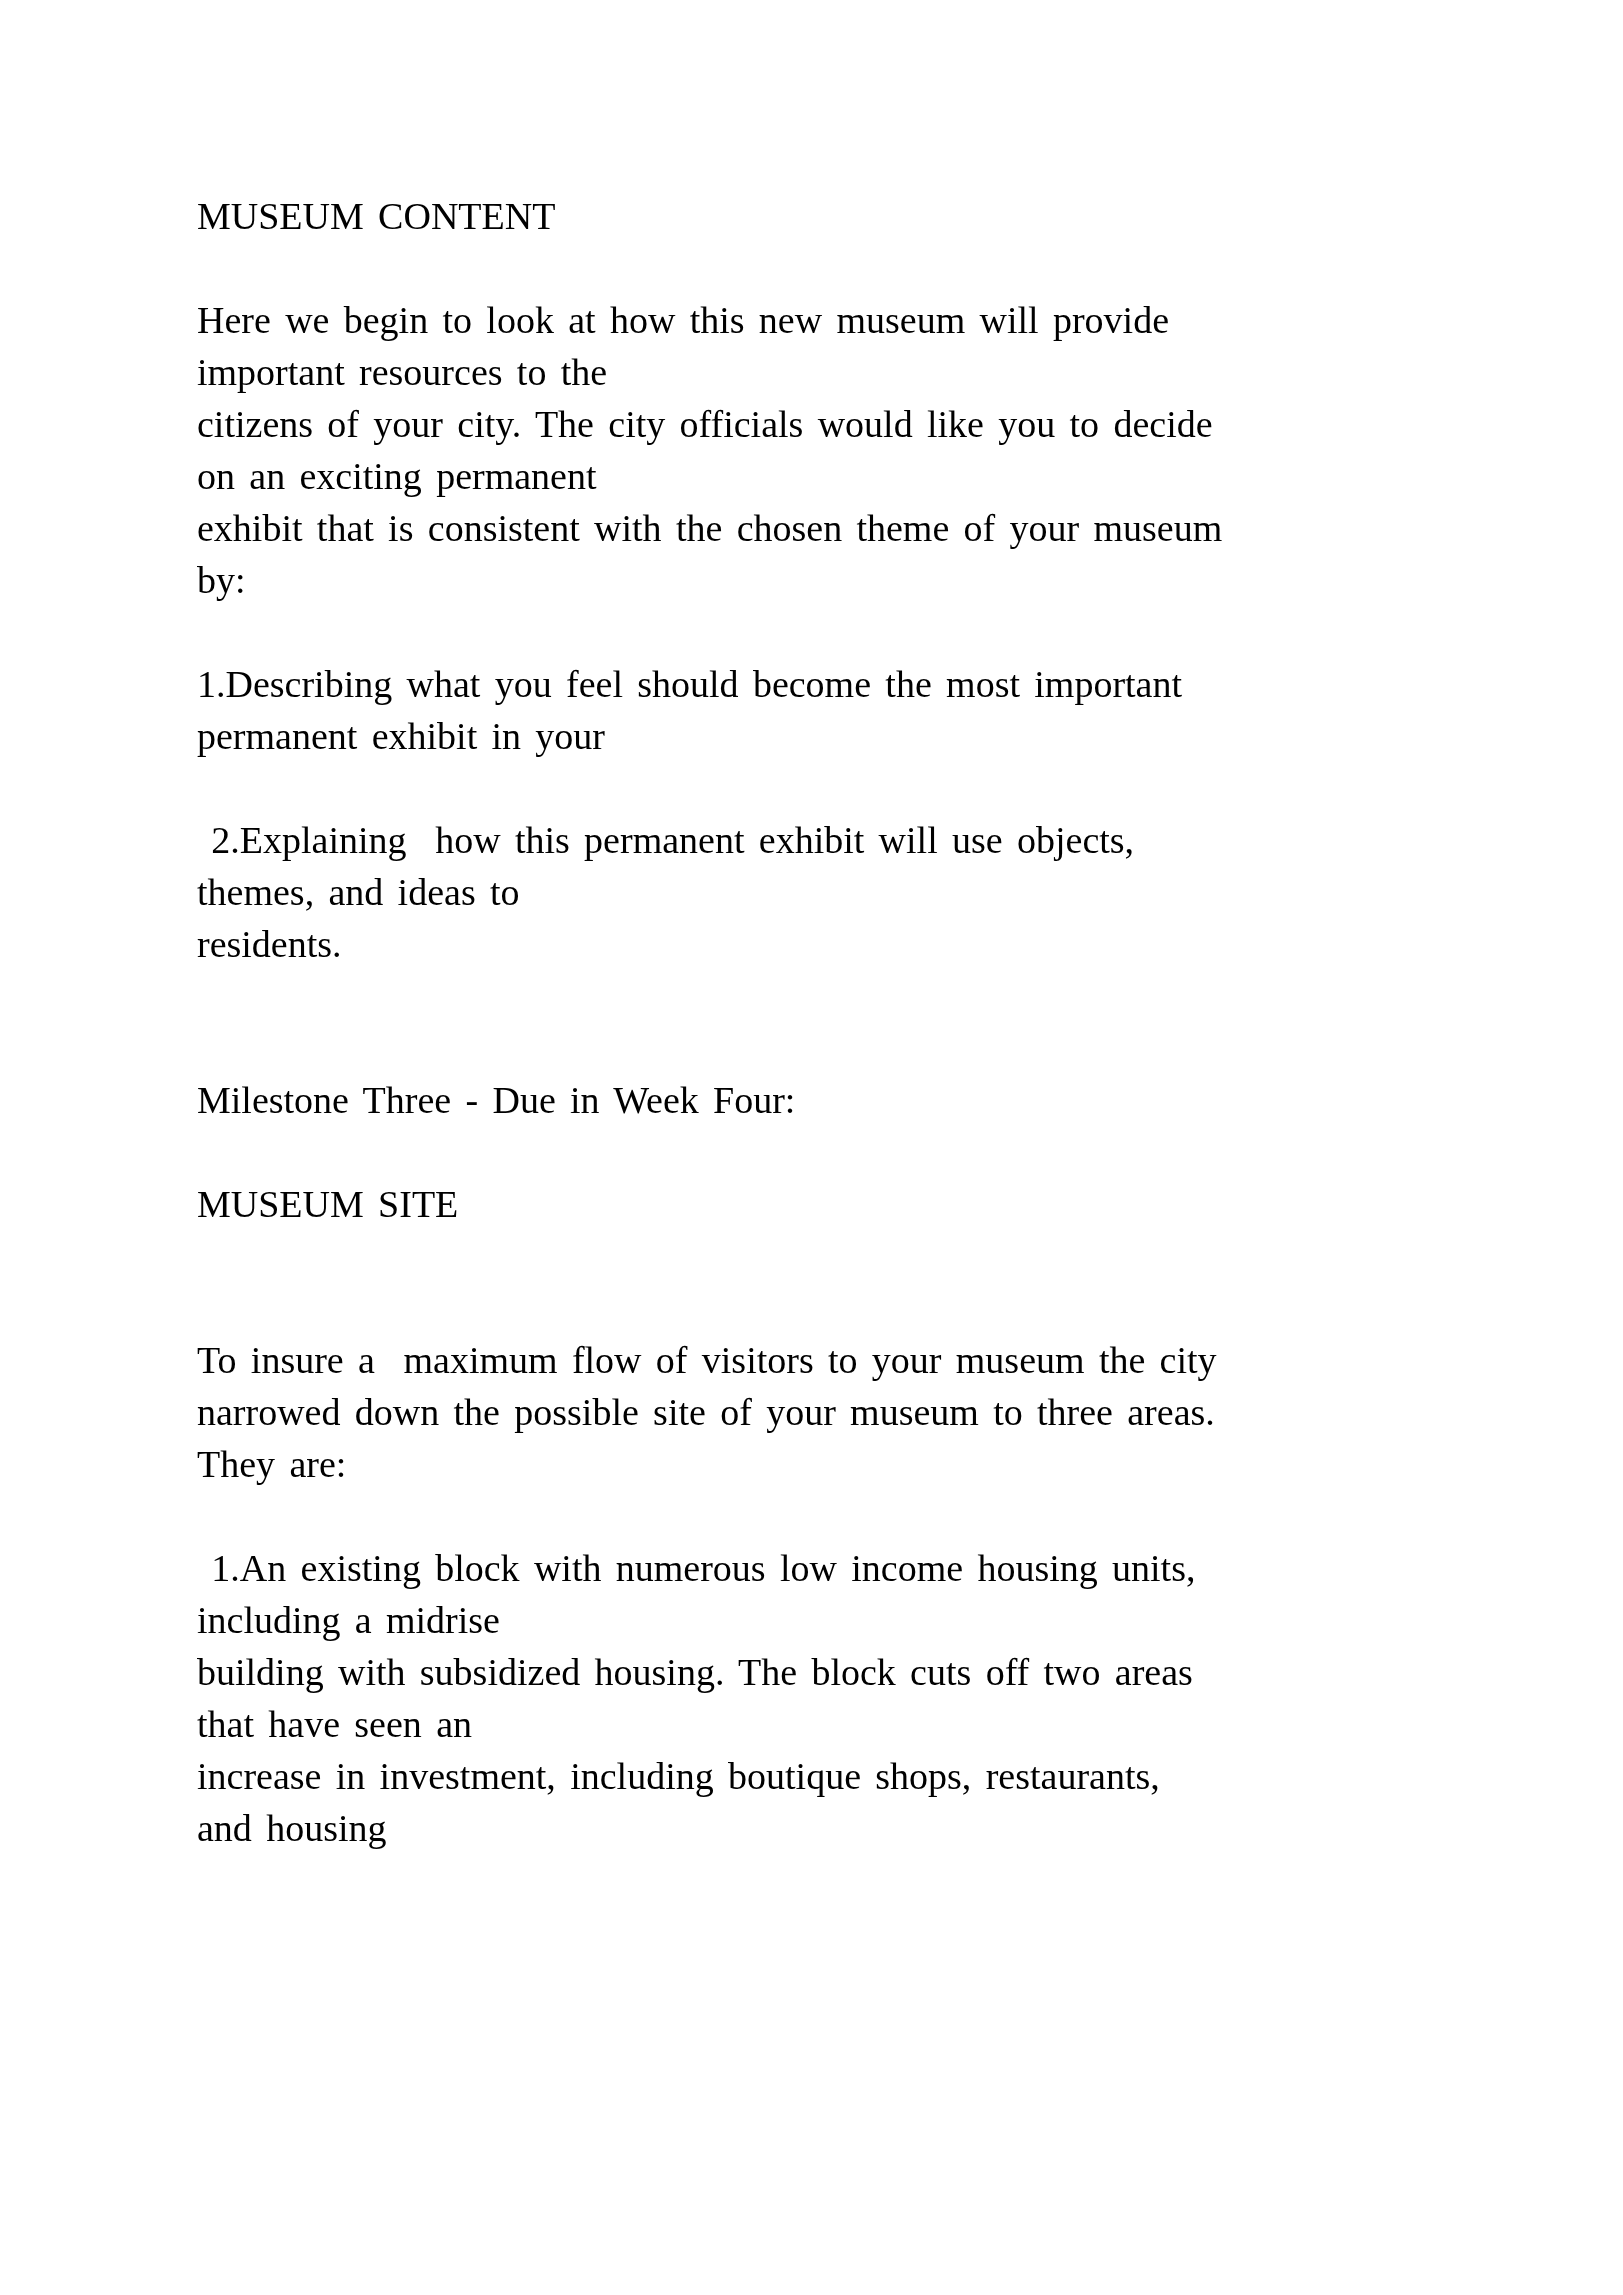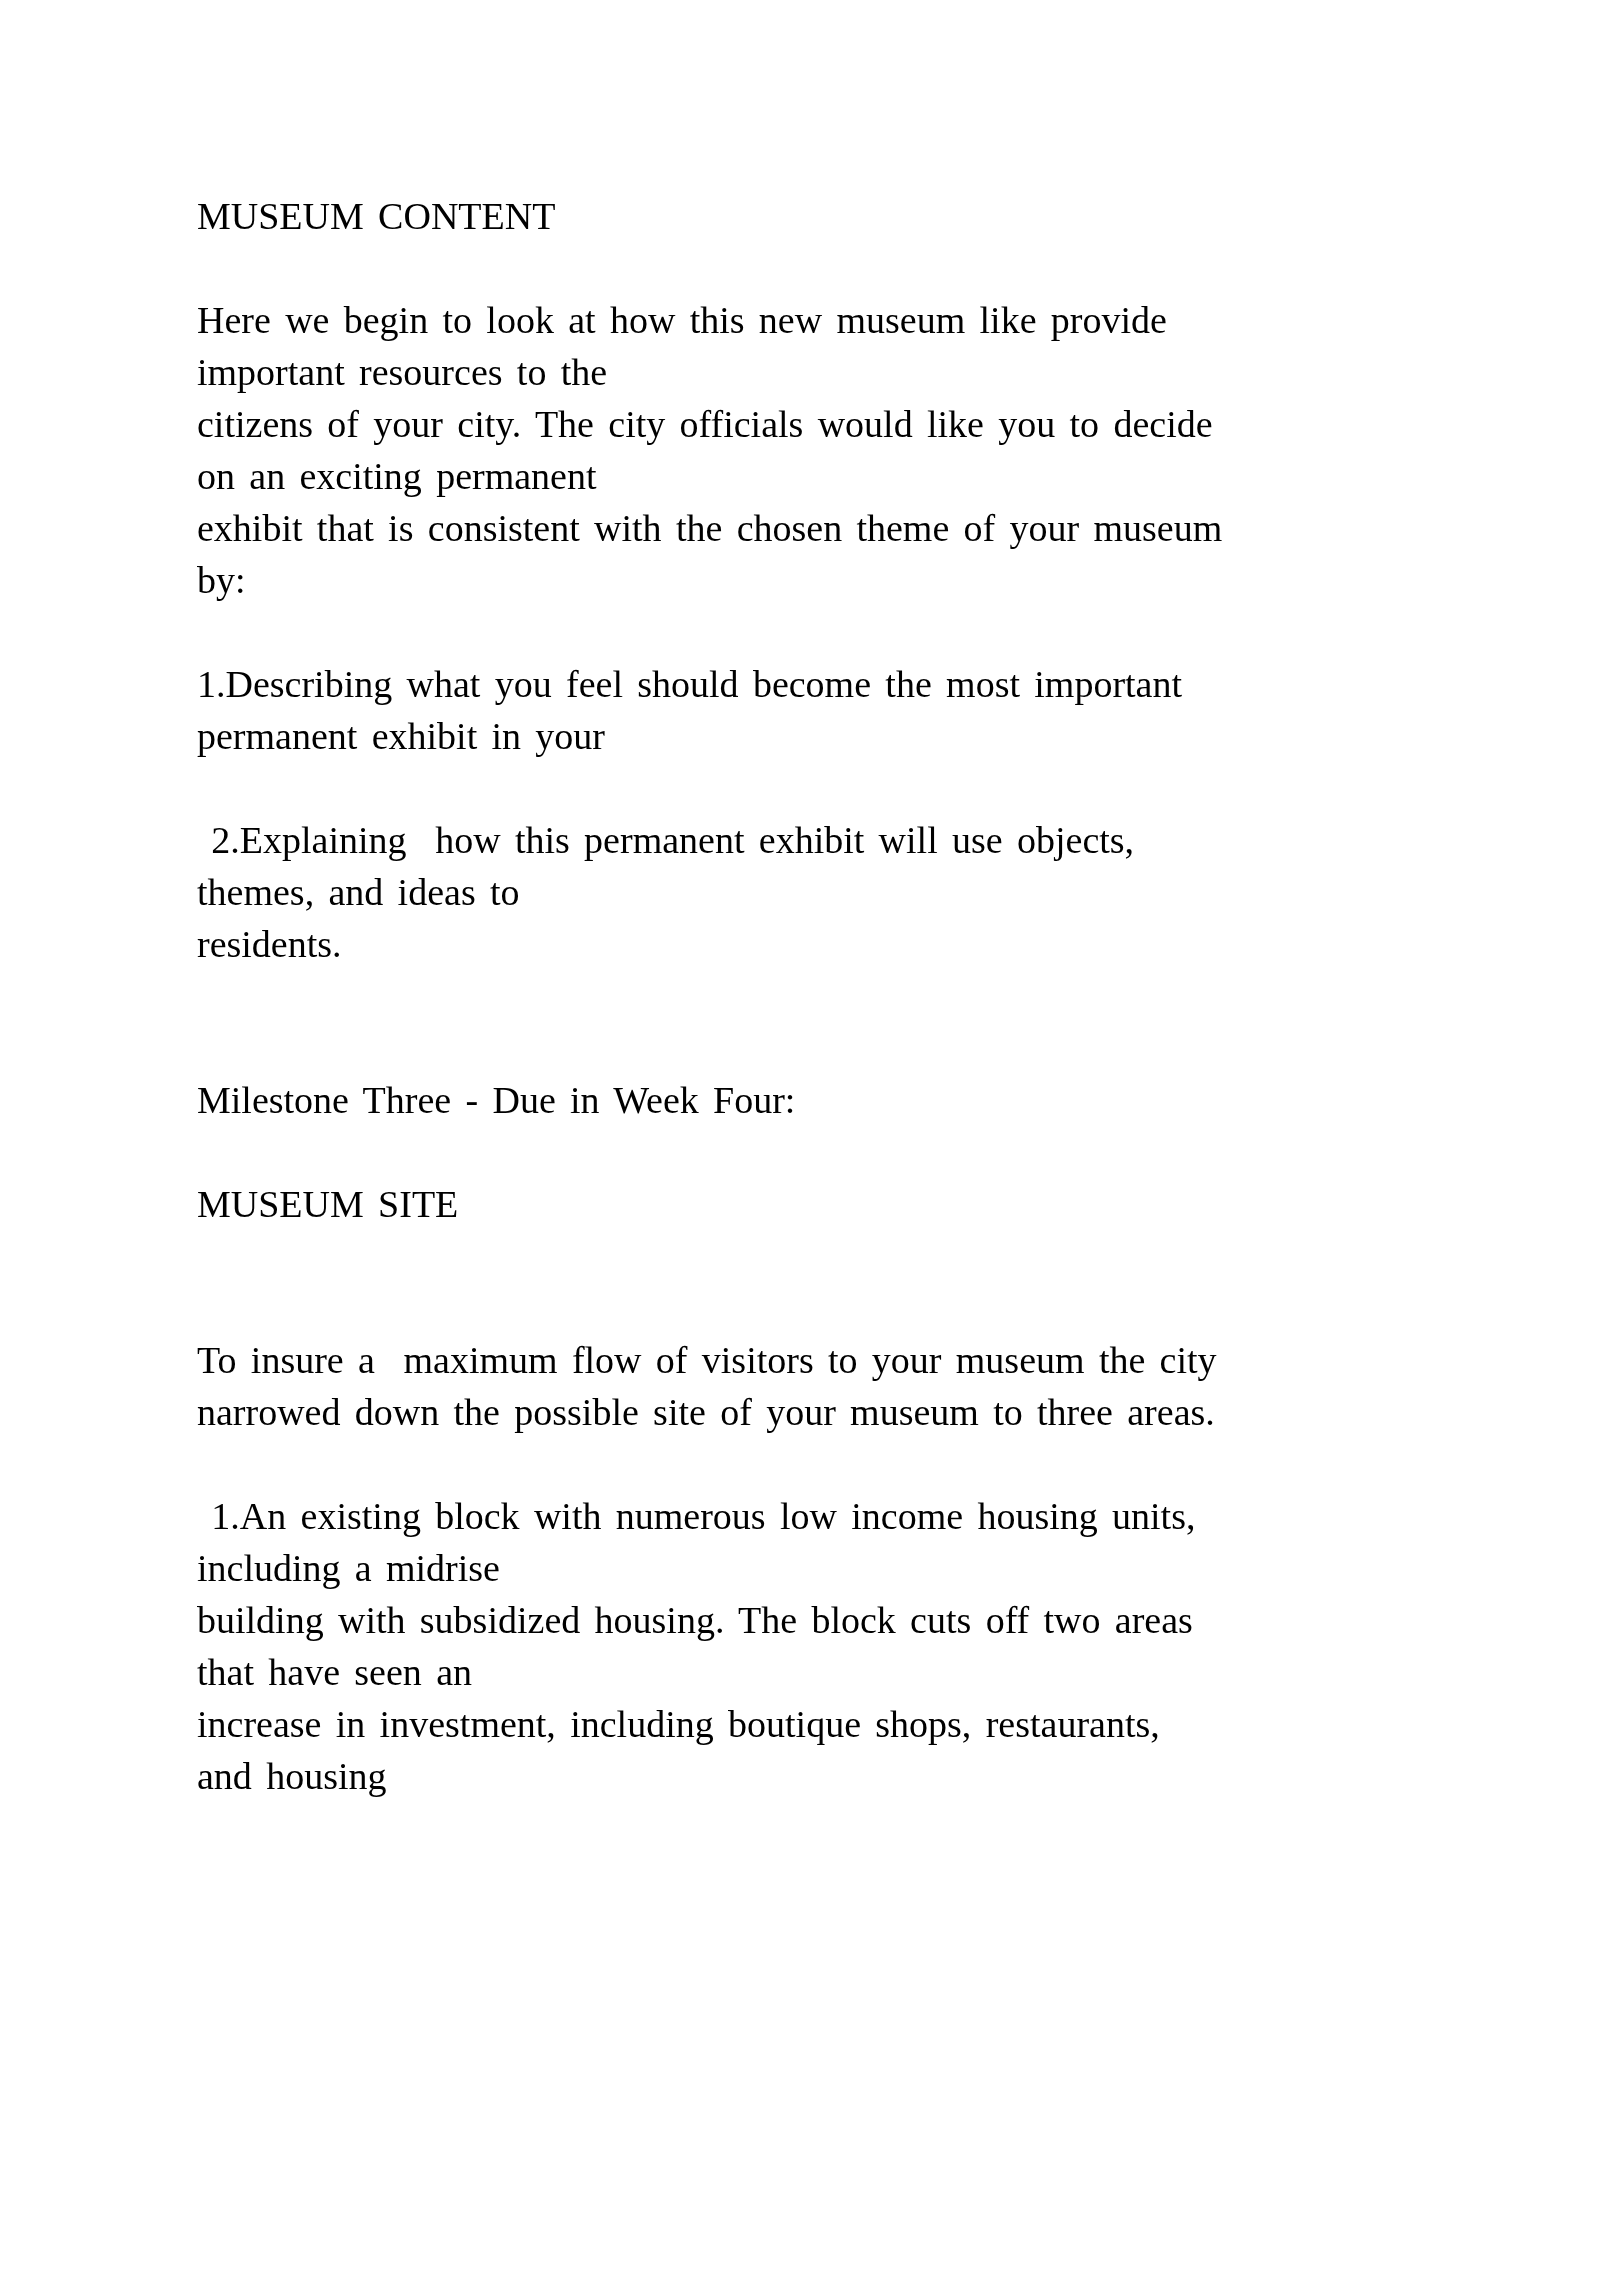--- a/index.html
+++ b/index.html
@@ -25,21 +25,21 @@
     min-height: 52px;
     white-space: pre-wrap;
   }
 </style>
 </head>
 <body>
 
 <div class="page">
   <div class="ln">MUSEUM CONTENT</div>
   <div class="ln"></div>
-  <div class="ln">Here we begin to look at how this new museum like provide</div>
+  <div class="ln">Here we begin to look at how this new museum will provide</div>
   <div class="ln">important resources to the</div>
   <div class="ln">citizens of your city. The city officials would like you to decide</div>
   <div class="ln">on an exciting permanent</div>
   <div class="ln">exhibit that is consistent with the chosen theme of your museum</div>
   <div class="ln">by:</div>
   <div class="ln"></div>
   <div class="ln">1.Describing what you feel should become the most important</div>
   <div class="ln">permanent exhibit in your</div>
   <div class="ln"></div>
   <div class="ln"> 2.Explaining  how this permanent exhibit will use objects,</div>
@@ -47,20 +47,21 @@
   <div class="ln">residents.</div>
   <div class="ln"></div>
   <div class="ln"></div>
   <div class="ln">Milestone Three - Due in Week Four:</div>
   <div class="ln"></div>
   <div class="ln">MUSEUM SITE</div>
   <div class="ln"></div>
   <div class="ln"></div>
   <div class="ln">To insure a  maximum flow of visitors to your museum the city</div>
   <div class="ln">narrowed down the possible site of your museum to three areas.</div>
+  <div class="ln">They are:</div>
   <div class="ln"></div>
   <div class="ln"> 1.An existing block with numerous low income housing units,</div>
   <div class="ln">including a midrise</div>
   <div class="ln">building with subsidized housing. The block cuts off two areas</div>
   <div class="ln">that have seen an</div>
   <div class="ln">increase in investment, including boutique shops, restaurants,</div>
   <div class="ln">and housing</div>
 </div>
 
 

